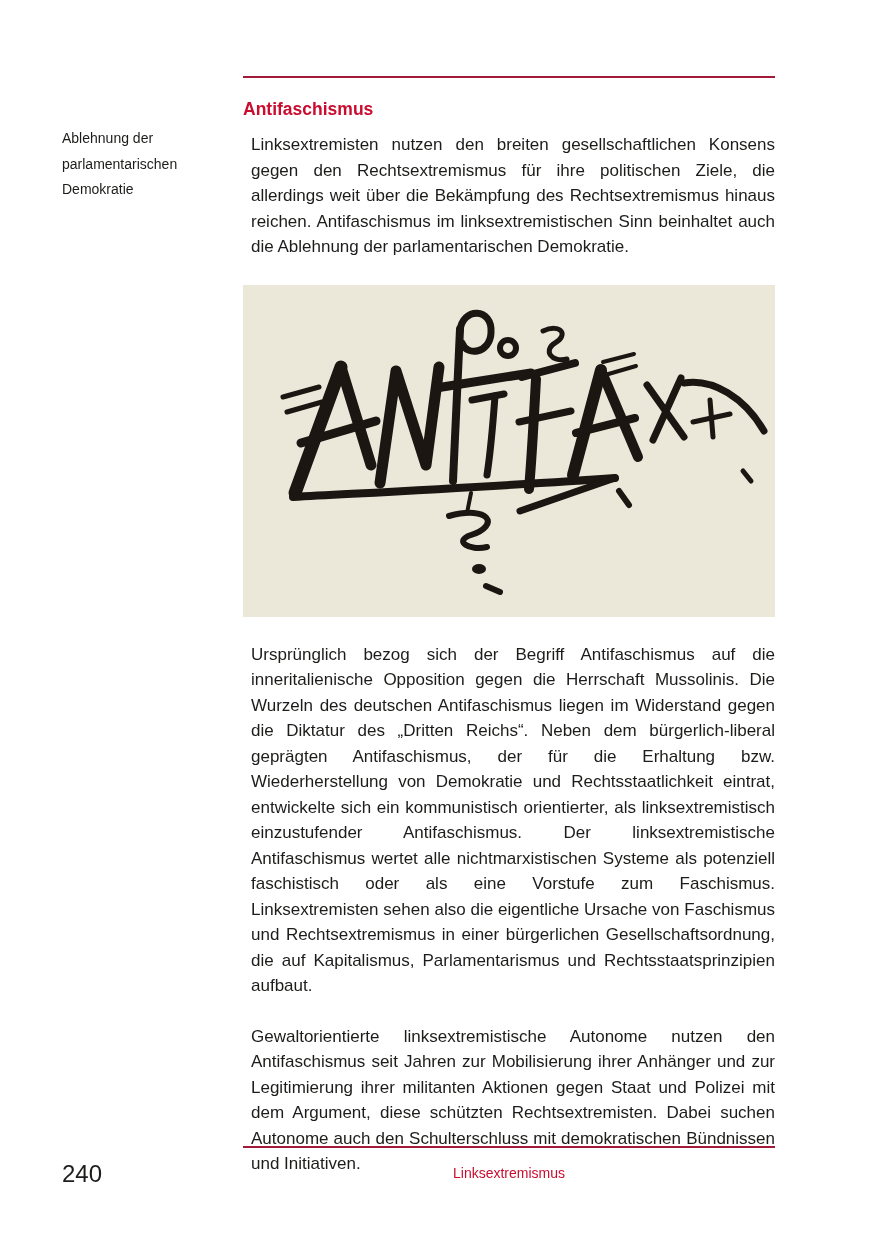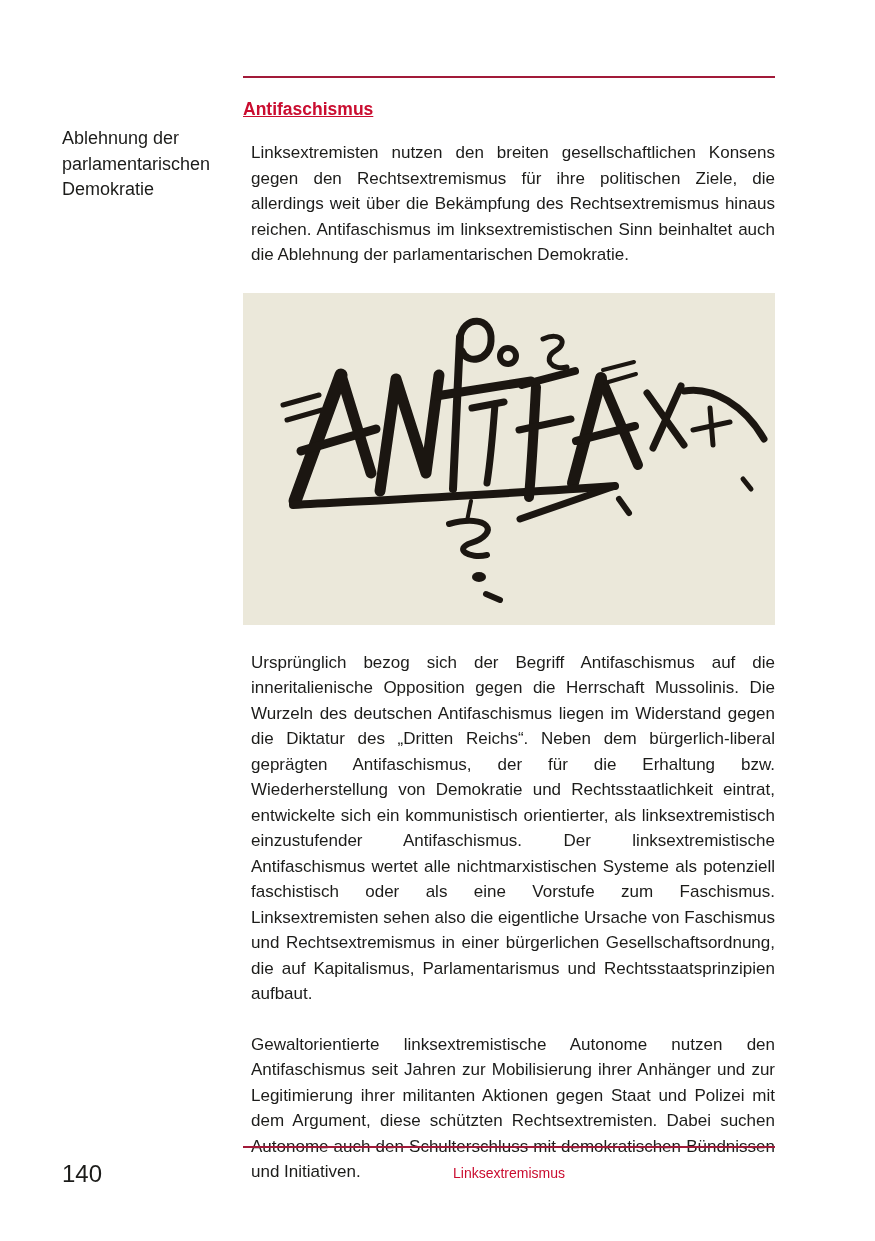--- a/index.html
+++ b/index.html
@@ -22,22 +22,21 @@
   .rule {
     height: 2px;
     background: #a21a39;
     margin: 0 0 21px 0;
   }
   .heading {
     font-size: 17.5px;
     line-height: 21px;
     font-weight: bold;
     color: #ca0c2f;
-    margin: 0 0 20px 0;
-    text-decoration: underline;
+    margin: 0 0 12px 0;
   }
   .body-p {
     font-size: 17px;
     line-height: 25.5px;
     color: #1c1c1a;
     text-align: justify;
     margin: 0 0 25px 8px;
   }
   .figure {
     width: 532px;
@@ -45,21 +44,21 @@
     margin: 9px 0 25px 0;
     background: #ebe8da;
   }
   .figure svg { display: block; width: 100%; height: 100%; }
   
   .margin-note {
     position: absolute;
     left: 62px;
     top: 126px;
     width: 162px;
-    font-size: 18px;
+    font-size: 14px;
     line-height: 25.5px;
     color: #1c1c1a;
   }
   
   .footer-rule {
     position: absolute;
     left: 243px;
     top: 1146px;
     width: 532px;
     height: 2px;
@@ -162,19 +161,19 @@
     </div>
 
     <p class="body-p">Ursprünglich bezog sich der Begriff Antifaschismus auf die inneritalienische Opposition gegen die Herrschaft Mussolinis. Die Wurzeln des deutschen Antifaschismus liegen im Widerstand gegen die Diktatur des „Dritten Reichs“. Neben dem bürgerlich-liberal geprägten Antifaschismus, der für die Erhaltung bzw. Wiederherstellung von Demokratie und Rechtsstaatlichkeit eintrat, entwickelte sich ein kommunistisch orientierter, als linksextremistisch einzustufender Antifaschismus. Der linksextremistische Antifaschismus wertet alle nichtmarxistischen Systeme als potenziell faschistisch oder als eine Vorstufe zum Faschismus. Linksextremisten sehen also die eigentliche Ursache von Faschismus und Rechtsextremismus in einer bürgerlichen Gesellschaftsordnung, die auf Kapitalismus, Parlamentarismus und Rechtsstaatsprinzipien aufbaut.</p>
 
     <p class="body-p">Gewaltorientierte linksextremistische Autonome nutzen den Antifaschismus seit Jahren zur Mobilisierung ihrer Anhänger und zur Legitimierung ihrer militanten Aktionen gegen Staat und Polizei mit dem Argument, diese schützten Rechtsextremisten. Dabei suchen Autonome auch den Schulterschluss mit demokratischen Bündnissen und Initiativen.</p>
 
   </div>
 
   <div class="footer-rule"></div>
 
-  <div class="page-number">140</div>
+  <div class="page-number">240</div>
 
   <div class="footer-text">
     <div class="footer-line2">Linksextremismus</div>
   </div>
 
 </div>
 
 </body></html>

